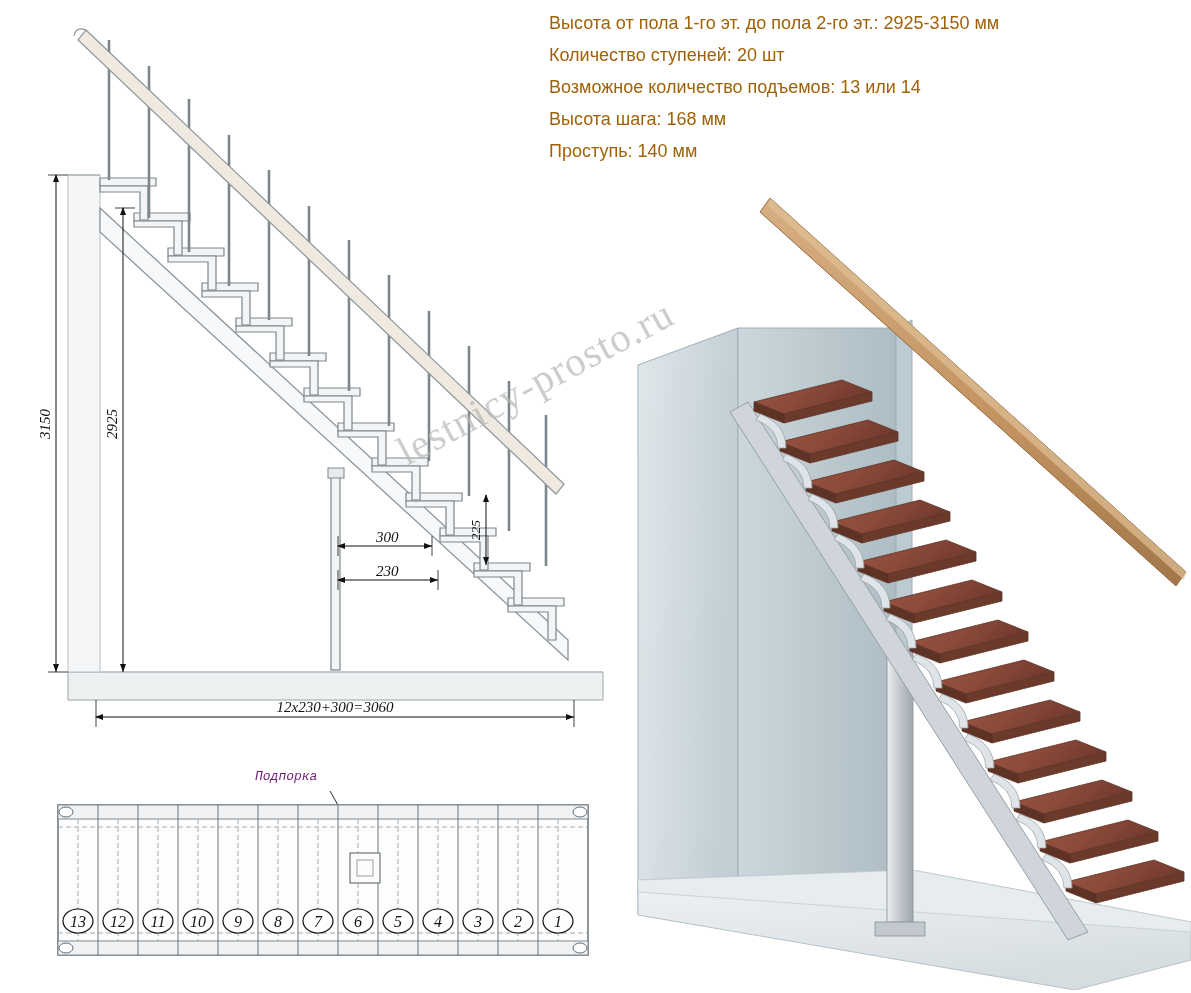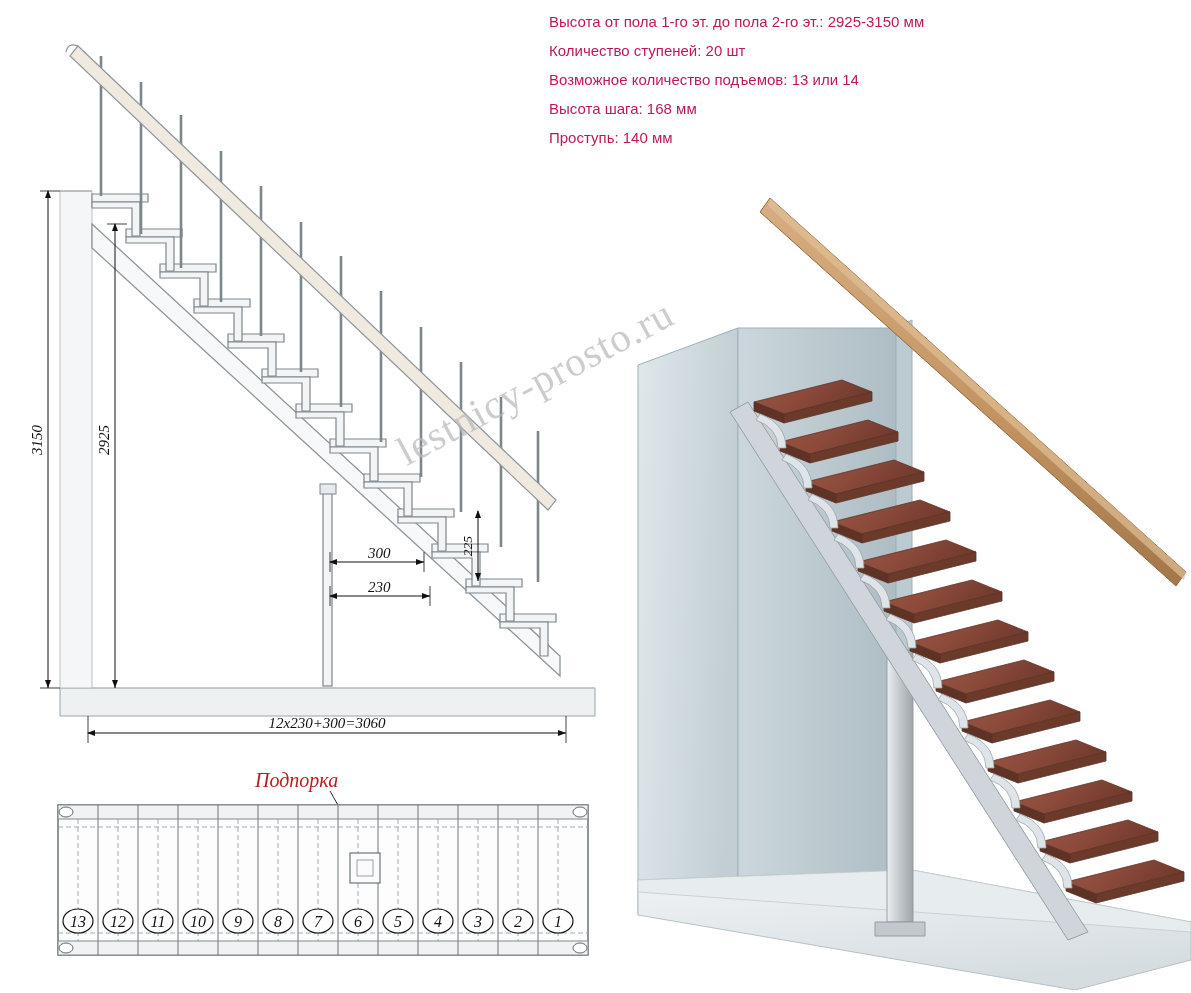--- a/index.html
+++ b/index.html
@@ -12,32 +12,32 @@
     overflow: hidden;
   }
 
   
   .spec-list {
     position: absolute;
     left: 549px; top: 14px;
     width: 620px;
   }
   .spec-line {
-    font-size: 15px;
-    color: #be185d;
+    font-size: 18px;
+    color: #a16207;
     line-height: 1.0;
     margin-bottom: 14px;
     white-space: nowrap;
   }
 
   
   .elevation {
     position: absolute;
-    left: 0; top: 0;
-    width: 600px; height: 760px; margin-top: 16px;
+    left: 8px; top: 0;
+    width: 600px; height: 760px;
   }
   .elevation svg { display: block; }
 
   .dimtext {
     font-family: "Liberation Serif", serif;
     font-style: italic;
     font-size: 15px;
     fill: #111;
   }
   .dimtext-sm {
@@ -50,24 +50,24 @@
   
   .plan {
     position: absolute;
     left: 40px; top: 765px;
     width: 580px; height: 225px;
   }
   .plan svg { display: block; }
   .plan-label {
     position: absolute;
     left: 215px; top: 4px;
-    font-family: Liberation Serif, serif;
+    font-family: Liberation Mono, monospace;
     font-style: italic;
-    font-size: 20px;
-    color: #b91c1c;
+    font-size: 13px;
+    color: #701a75;
   }
 
   
   .render3d {
     position: absolute;
     left: 620px; top: 180px;
     width: 571px; height: 810px;
   }
   .render3d svg { display: block; }
 

